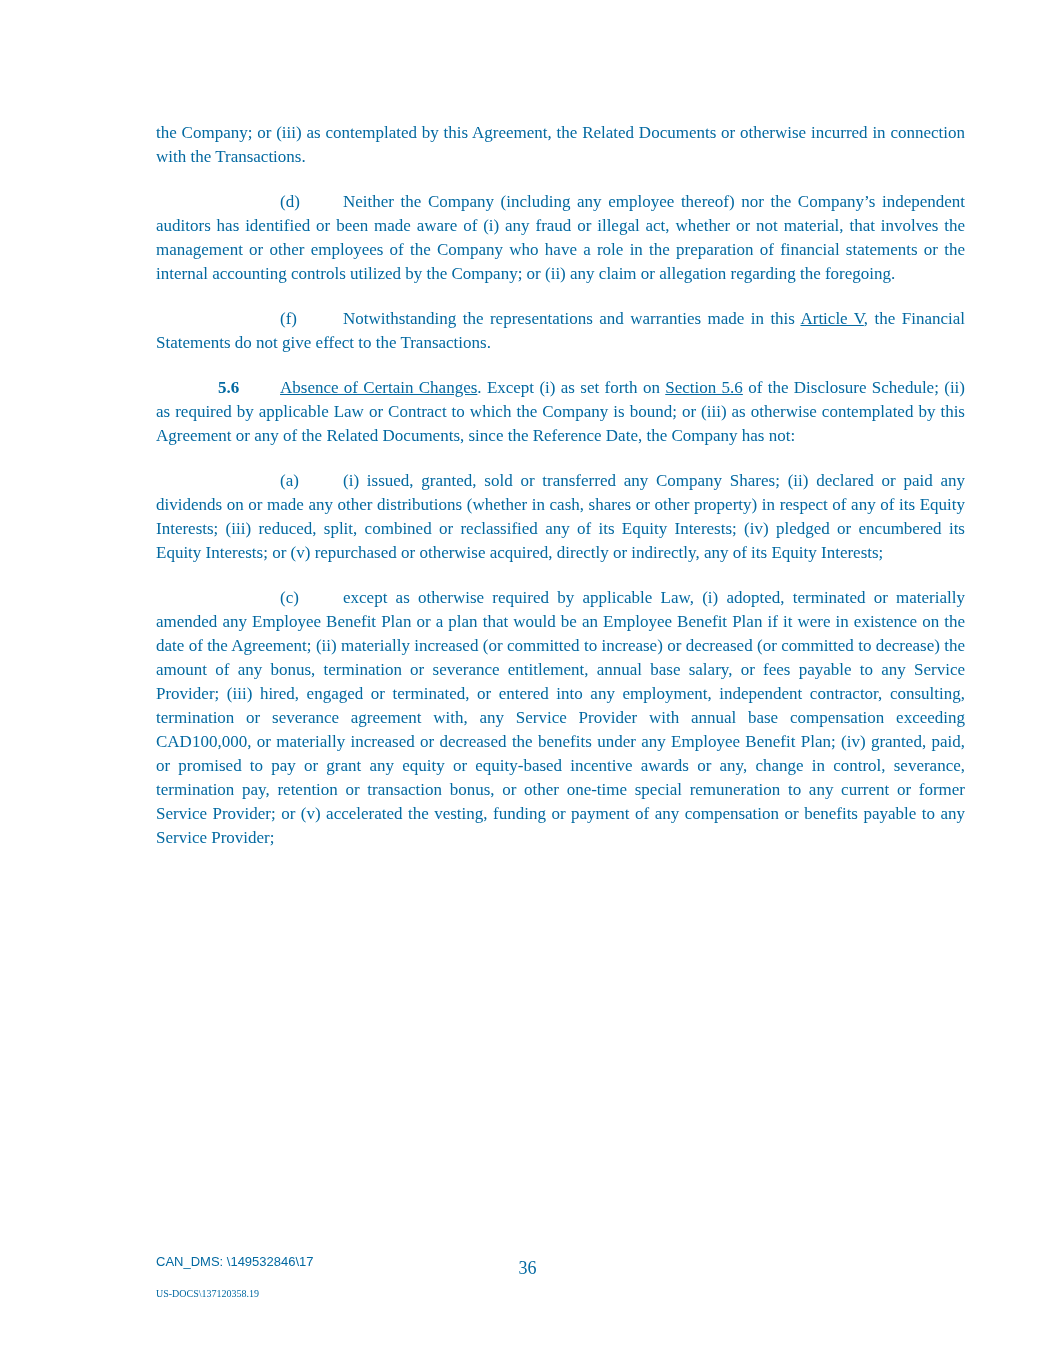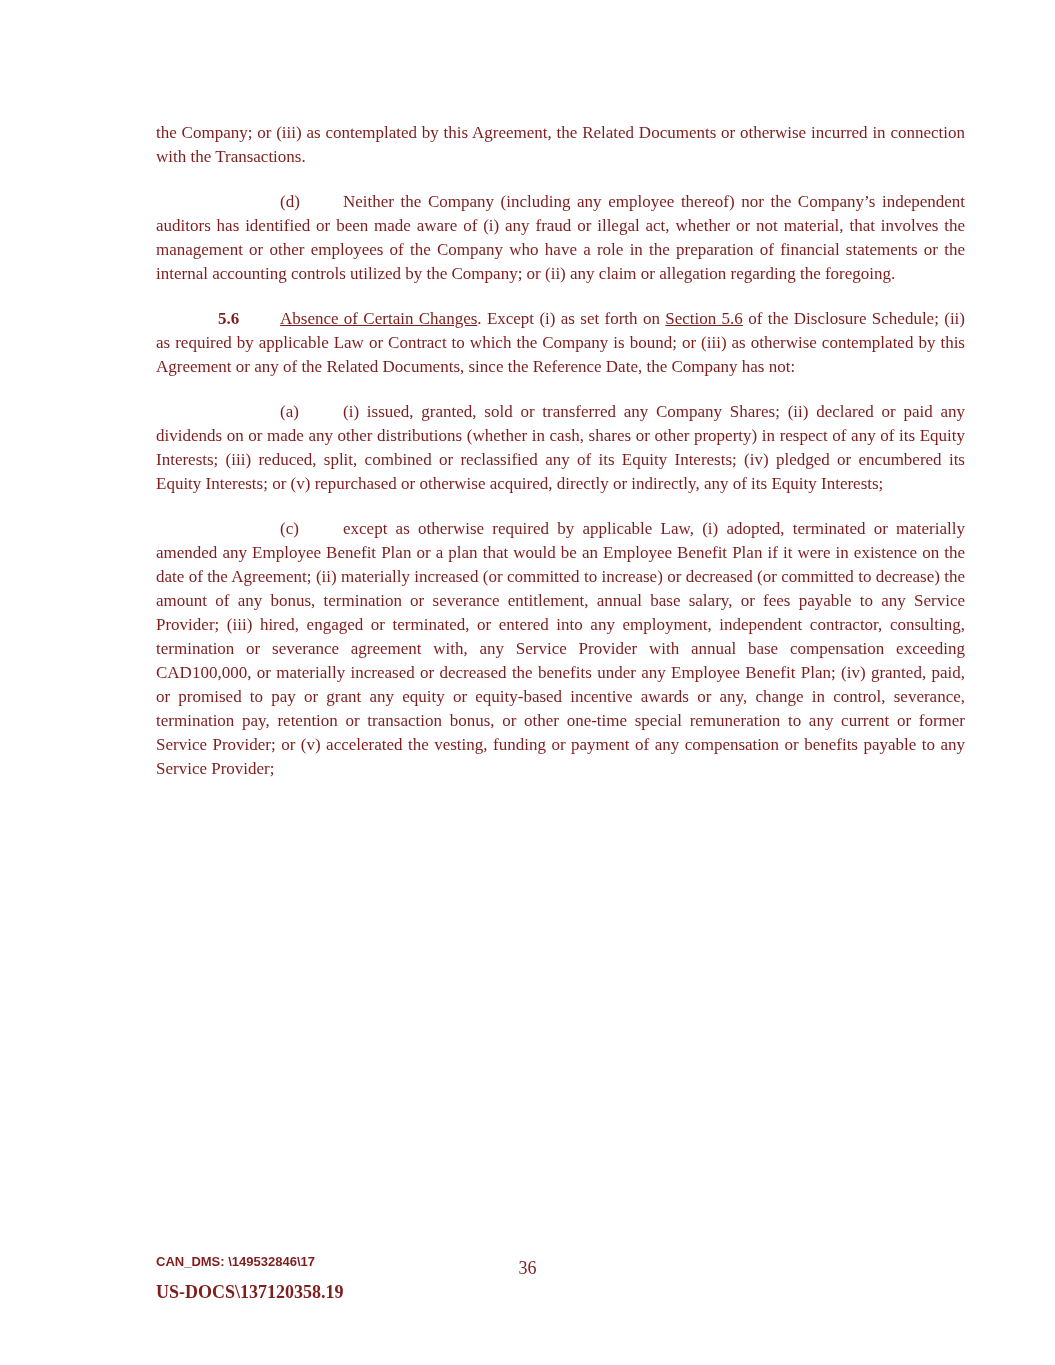--- a/index.html
+++ b/index.html
@@ -10,21 +10,21 @@
   }
   .page {
     position: relative;
     width: 989px;
     height: 1365px;
     background: #ffffff;
     margin: 0 auto;
     overflow: hidden;
     font-family: "Liberation Serif", serif;
     font-size: 17px;
-    color: #7f1d1d;
+    color: #0369a1;
   }
   .content {
     position: absolute;
     left: 123px;
     width: 809px;
     top: 121px;
     text-align: justify;
     line-height: 24px;
   }
   .para { margin: 0 0 21px 0; }
@@ -34,30 +34,29 @@
     display: inline-block;
     text-indent: 0;
   }
   .tab-label.w63 { width: 63px; }
   .tab-label.w62 { width: 62px; font-weight: bold; }
   .u { text-decoration: underline; }
   .footer-left {
     position: absolute;
     left: 123px;
     top: 1254px;
-    font-weight: bold;
   }
   .footer-id-1 {
     font-family: "Liberation Sans", sans-serif;
     font-size: 13px;
   }
   .footer-id-2 {
     font-family: "Liberation Serif", serif;
-    font-size: 18px;
-    margin-top: 13px;
+    font-size: 10px;
+    margin-top: 19px;
   }
   .page-number {
     position: absolute;
     left: 0;
     right: 0;
     top: 1258px;
     text-align: center;
     font-size: 18px;
     font-family: "Liberation Serif", serif;
   }
@@ -66,20 +65,21 @@
 <body>
 
 <div class="page">
   <div class="content">
 
     <p class="para">the Company; or (iii) as contemplated by this Agreement, the Related Documents or otherwise incurred in connection with the Transactions.</p>
 
     <p class="para indent-sub"><span class="tab-label w63">(d)</span><span>Neither the Company (including any employee thereof) nor the Company’s independent auditors has identified or been made aware of (i) any fraud or illegal act, whether or not material, that involves the management or other employees of the Company who have a role in the preparation of financial statements or the internal accounting controls utilized by the Company; or (ii) any claim or allegation regarding the foregoing.</span></p>
 
 
+    <p class="para indent-sub"><span class="tab-label w63">(f)</span><span>Notwithstanding the representations and warranties made in this </span><span class="u">Article V</span><span>, the Financial Statements do not give effect to the Transactions.</span></p>
 
     <p class="para indent-sec"><span class="tab-label w62">5.6</span><span class="u">Absence of Certain Changes</span><span>.  Except (i) as set forth on </span><span class="u">Section 5.6</span><span> of the Disclosure Schedule; (ii) as required by applicable Law or Contract to which the Company is bound; or (iii) as otherwise contemplated by this Agreement or any of the Related Documents, since the Reference Date, the Company has not:</span></p>
 
     <p class="para indent-sub"><span class="tab-label w63">(a)</span><span>(i) issued, granted, sold or transferred any Company Shares; (ii) declared or paid any dividends on or made any other distributions (whether in cash, shares or other property) in respect of any of its Equity Interests; (iii) reduced, split, combined or reclassified any of its Equity Interests; (iv) pledged or encumbered its Equity Interests; or (v) repurchased or otherwise acquired, directly or indirectly, any of its Equity Interests;</span></p>
 
 
     <p class="para indent-sub"><span class="tab-label w63">(c)</span><span>except as otherwise required by applicable Law, (i) adopted, terminated or materially amended any Employee Benefit Plan or a plan that would be an Employee Benefit Plan if it were in existence on the date of the Agreement; (ii) materially increased (or committed to increase) or decreased (or committed to decrease) the amount of any bonus, termination or severance entitlement, annual base salary, or fees payable to any Service Provider; (iii) hired, engaged or terminated, or entered into any employment, independent contractor, consulting, termination or severance agreement with, any Service Provider with annual base compensation exceeding CAD100,000, or materially increased or decreased the benefits under any Employee Benefit Plan; (iv) granted, paid, or promised to pay or grant any equity or equity-based incentive awards or any, change in control, severance, termination pay, retention or transaction bonus, or other one-time special remuneration to any current or former Service Provider; or (v) accelerated the vesting, funding or payment of any compensation or benefits payable to any Service Provider;</span></p>
 
 
 

